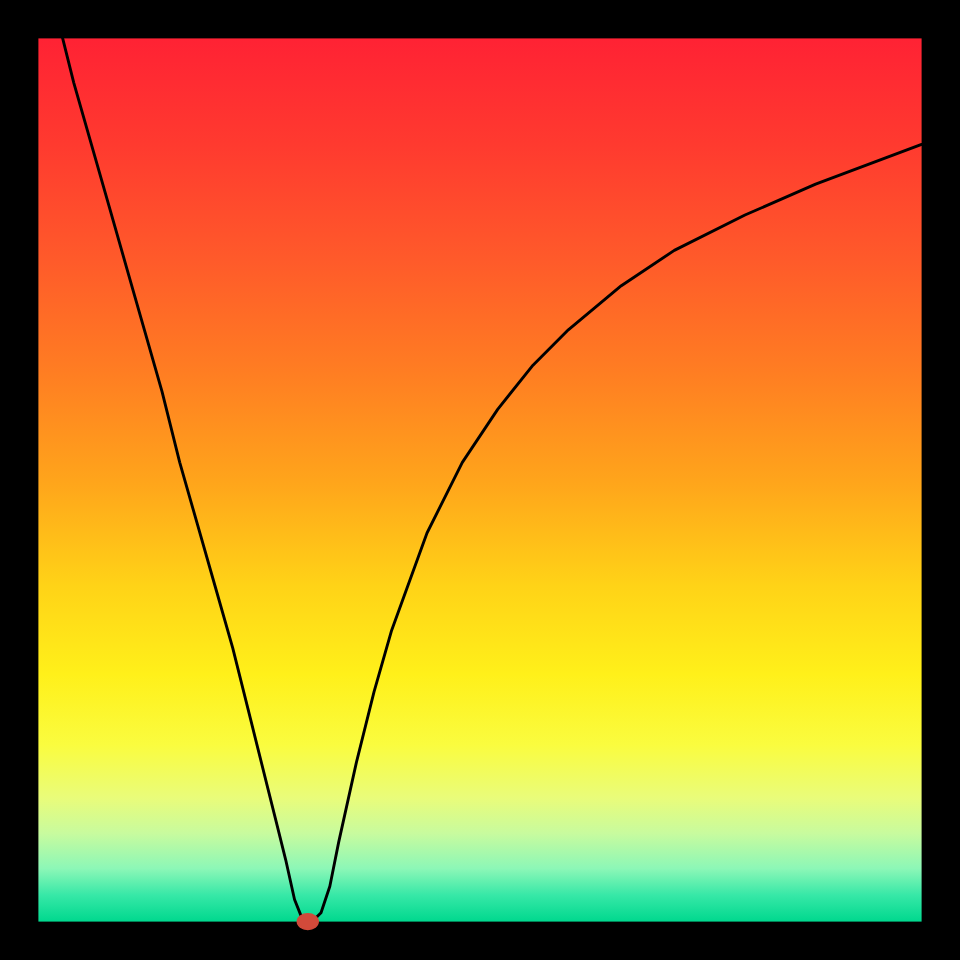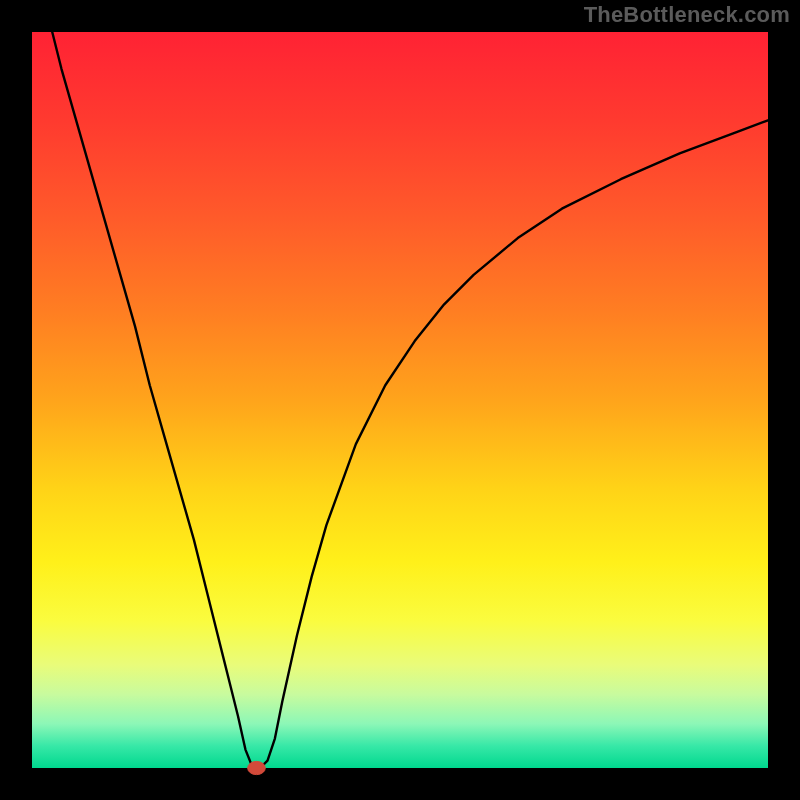--- a/index.html
+++ b/index.html
@@ -53,14 +53,13 @@
           <stop offset="94%" stop-color="#8cf7b7"></stop>
           <stop offset="97%" stop-color="#37e8a7"></stop>
           <stop offset="100%" stop-color="#00d88e"></stop>
         </linearGradient>
     </defs>
     <rect id="bg-black" x="0" y="0" width="800" height="800" fill="#000000"></rect>
     <rect id="plot-rect" fill="url(#bg-grad)" x="32" y="32" width="736" height="736"></rect>
     <path id="curve-path" fill="none" stroke-width="2.4" stroke-linejoin="round" stroke-linecap="round" d="M32.00 -41.60 L46.72 9.92 L61.44 68.80 L76.16 120.32 L90.88 171.84 L105.60 223.36 L120.32 274.88 L135.04 326.40 L149.76 385.28 L164.48 436.80 L179.20 488.32 L193.92 539.84 L208.64 598.72 L223.36 657.60 L230.72 687.04 L238.08 716.48 L245.44 749.60 L252.80 768.00 L260.16 768.00 L267.52 760.64 L274.88 738.56 L282.24 701.76 L296.96 635.52 L311.68 576.64 L326.40 525.12 L355.84 444.16 L385.28 385.28 L414.72 341.12 L444.16 304.32 L473.60 274.88 L517.76 238.08 L561.92 208.64 L620.80 179.20 L679.68 153.44 L738.56 131.36 L768.00 120.32" stroke="#000000"></path>
     <ellipse id="min-marker" cx="256.48" cy="768" rx="8.832" ry="6.6240000000000006" fill="#d24a3a" stroke="#d24a3a" stroke-width="1"></ellipse>
   </svg>
-  <div class="watermark">TheBottleneck.com</div>
 </div>
 
 </body></html>

